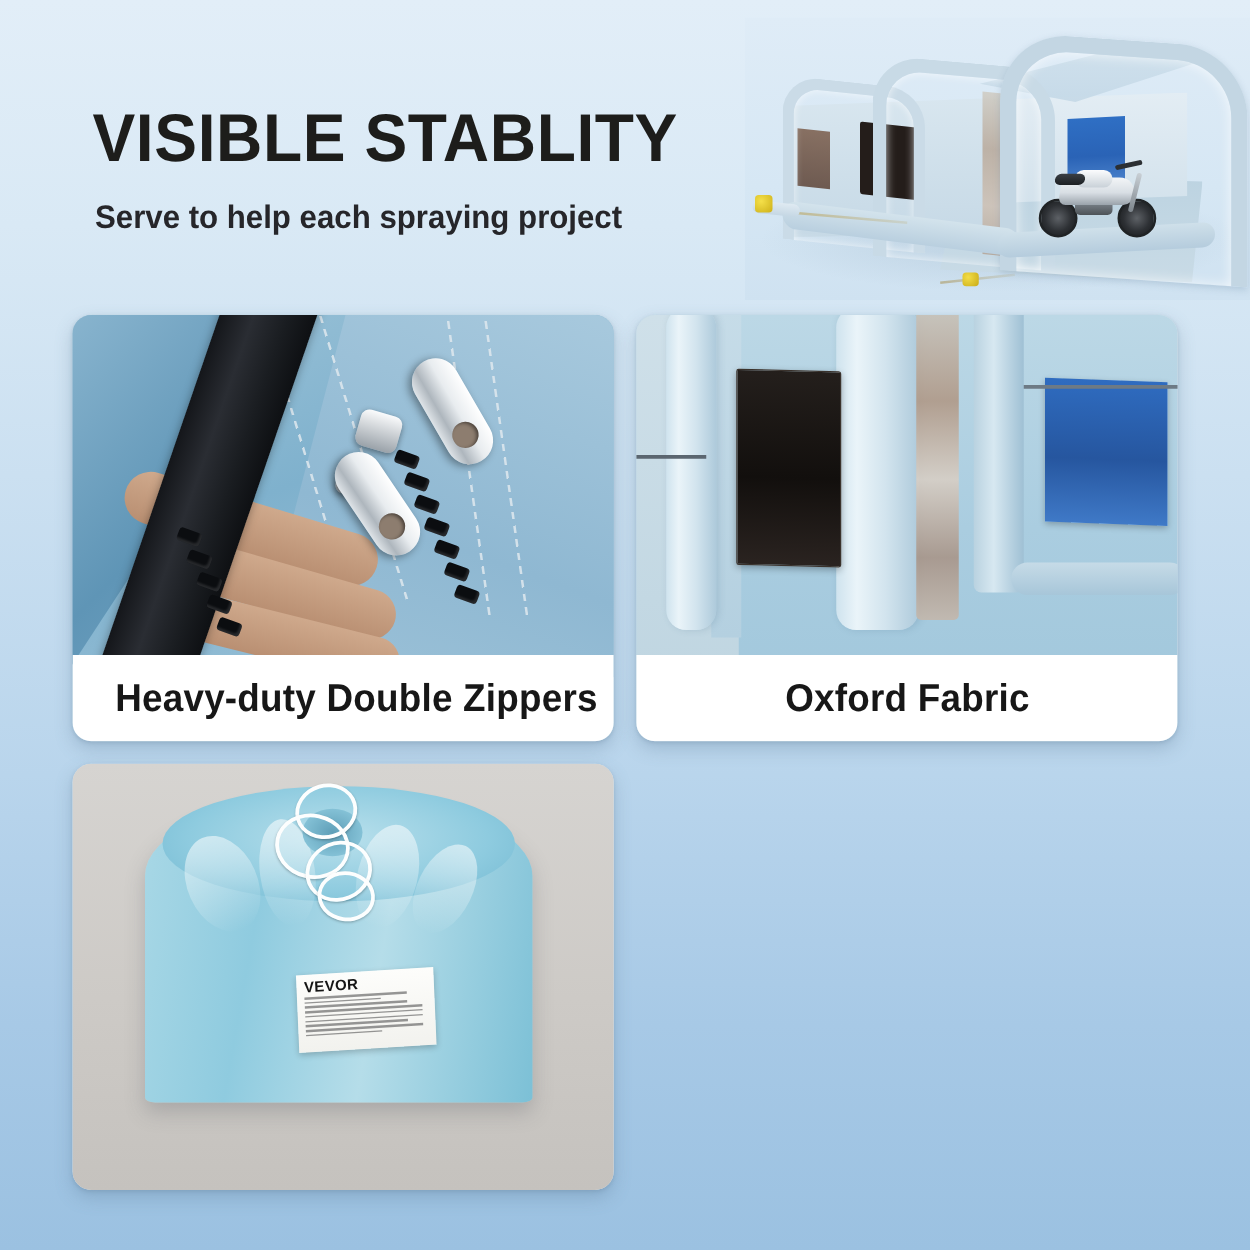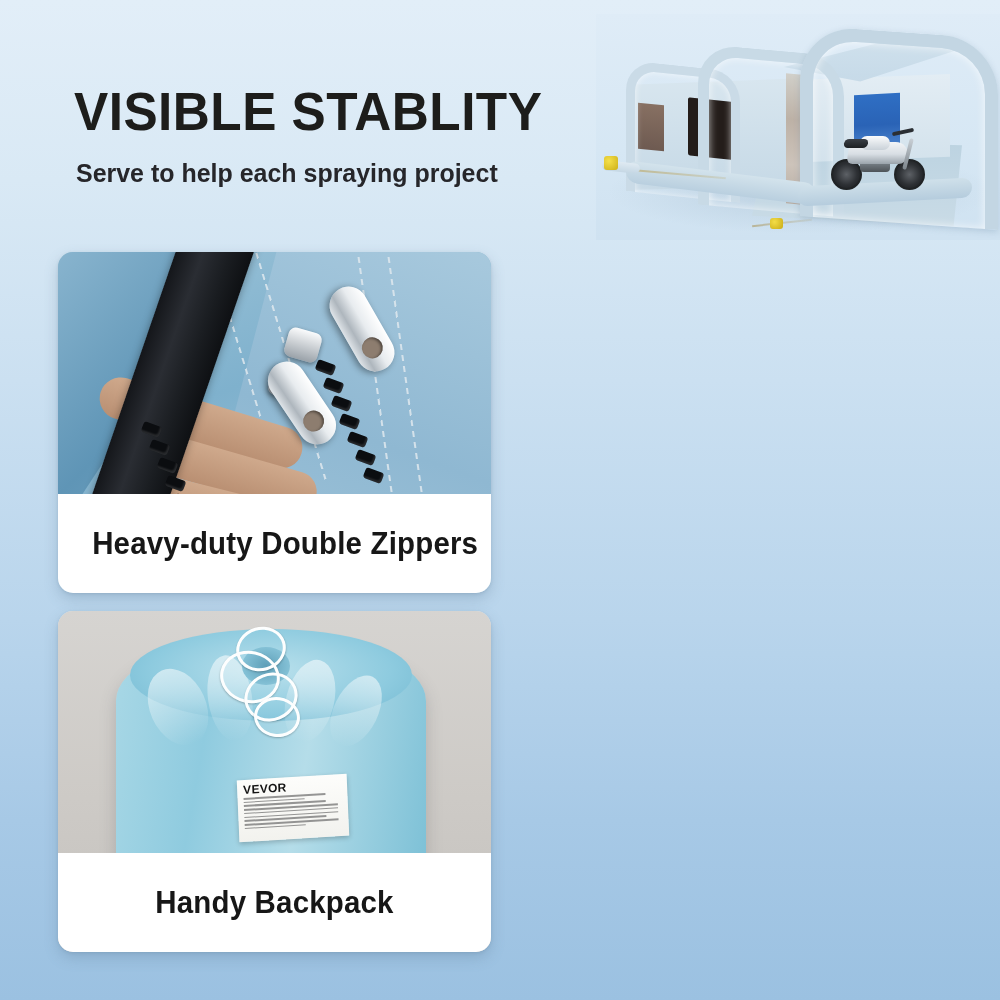--- a/index.html
+++ b/index.html
@@ -177,21 +177,21 @@
     border-radius:15px;overflow:hidden;
     background:#dbe7f0;
     box-shadow:0 6px 14px rgba(92,124,150,.30), 0 1px 3px rgba(92,124,150,.22);
   }
   .card.c1{left:0;top:0;}
   .card.c2{left:451px;top:0;}
   .card.c3{left:0;top:359px;}
   .card.c4{left:451px;top:359px;}
   .photo{position:absolute;left:0;top:0;right:0;bottom:0;overflow:hidden;}
   .caption{
-    position:absolute;left:0;right:0;bottom:0;height:99px;
+    position:absolute;left:0;right:0;bottom:0;height:69px;
     background:#ffffff;display:flex;align-items:center;
     box-sizing:border-box;
   }
   .caption.left{justify-content:flex-start;padding-left:24px;}
   .caption.center{justify-content:center;}
   .caption span{
     font-family:"Liberation Sans Narrow","Liberation Sans",sans-serif;
     font-weight:bold;font-size:31px;color:#171717;letter-spacing:.2px;
     transform:scaleX(.95);transform-origin:center;
   }
@@ -442,20 +442,39 @@
         <div class="slider-body" style="left:228px;top:78px;transform:rotate(16deg);"></div>
         <div class="slider-body" style="left:212px;top:116px;transform:rotate(16deg);"></div>
         <div class="pull" style="left:258px;top:58px;transform:rotate(60deg);"></div>
         <div class="pull" style="left:198px;top:132px;transform:rotate(56deg);"></div>
       </div>
       <div class="caption left">
         <span>Heavy-duty Double Zippers</span>
       </div>
     </div>
 
+    <div class="card c2">
+      <div class="photo">
+        <div class="ph-ox"></div>
+        <div class="ox-wall"></div>
+        <div class="ox-panel" style="left:60px;top:-4px;width:24px;height:262px;"></div>
+        <div class="ox-col" style="left:24px;width:40px;"></div>
+        <div class="ox-col" style="left:160px;width:66px;"></div>
+        <div class="ox-black"></div>
+        <div class="ox-plastic"></div>
+        <div class="ox-frame"></div>
+        <div class="ox-blue"></div>
+        <div class="ox-baserail"></div>
+        <div class="ox-panel" style="left:0px;top:112px;width:56px;height:3px;background:#5b6670;"></div>
+        <div class="ox-panel" style="left:310px;top:56px;width:130px;height:3px;background:#6d7a85;"></div>
+      </div>
+      <div class="caption center">
+        <span>Oxford Fabric</span>
+      </div>
+    </div>
 
     <div class="card c3">
       <div class="photo">
         <div class="ph-bp"></div>
         <div class="bag"></div>
         <div class="bag-top"></div>
         <div class="fold" style="left:92px;top:56px;width:56px;height:80px;transform:rotate(-24deg);"></div>
         <div class="fold" style="left:150px;top:44px;width:44px;height:86px;transform:rotate(-8deg);"></div>
         <div class="fold" style="left:228px;top:48px;width:48px;height:84px;transform:rotate(14deg);"></div>
         <div class="fold" style="left:276px;top:62px;width:44px;height:76px;transform:rotate(26deg);"></div>
@@ -470,20 +489,17 @@
           <div class="line s"></div>
           <div class="line m"></div>
           <div class="line l"></div>
           <div class="line l"></div>
           <div class="line l"></div>
           <div class="line m"></div>
           <div class="line l"></div>
           <div class="line s"></div>
         </div>
       </div>
-      <div class="caption center">
-        <span>Handy Backpack</span>
-      </div>
     </div>
 
 
   </div>
 </div>
 
 </body></html>

